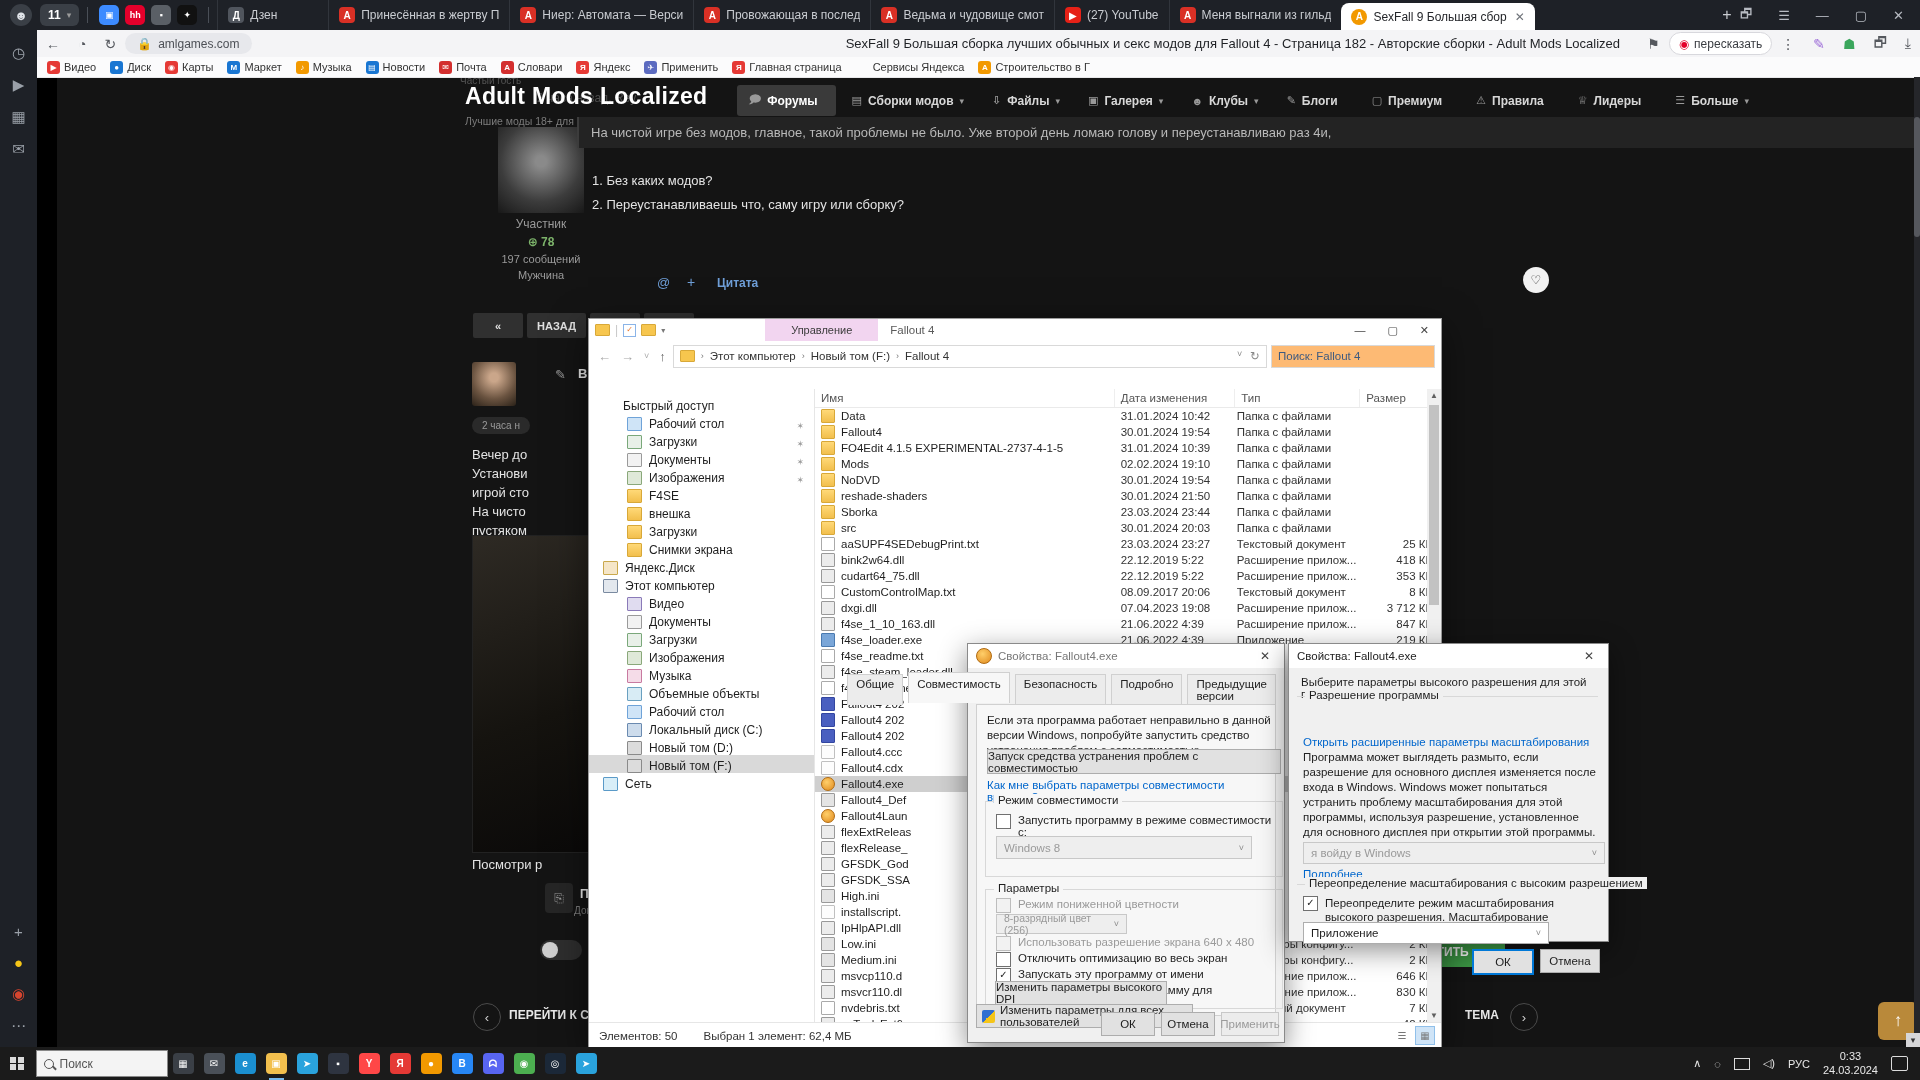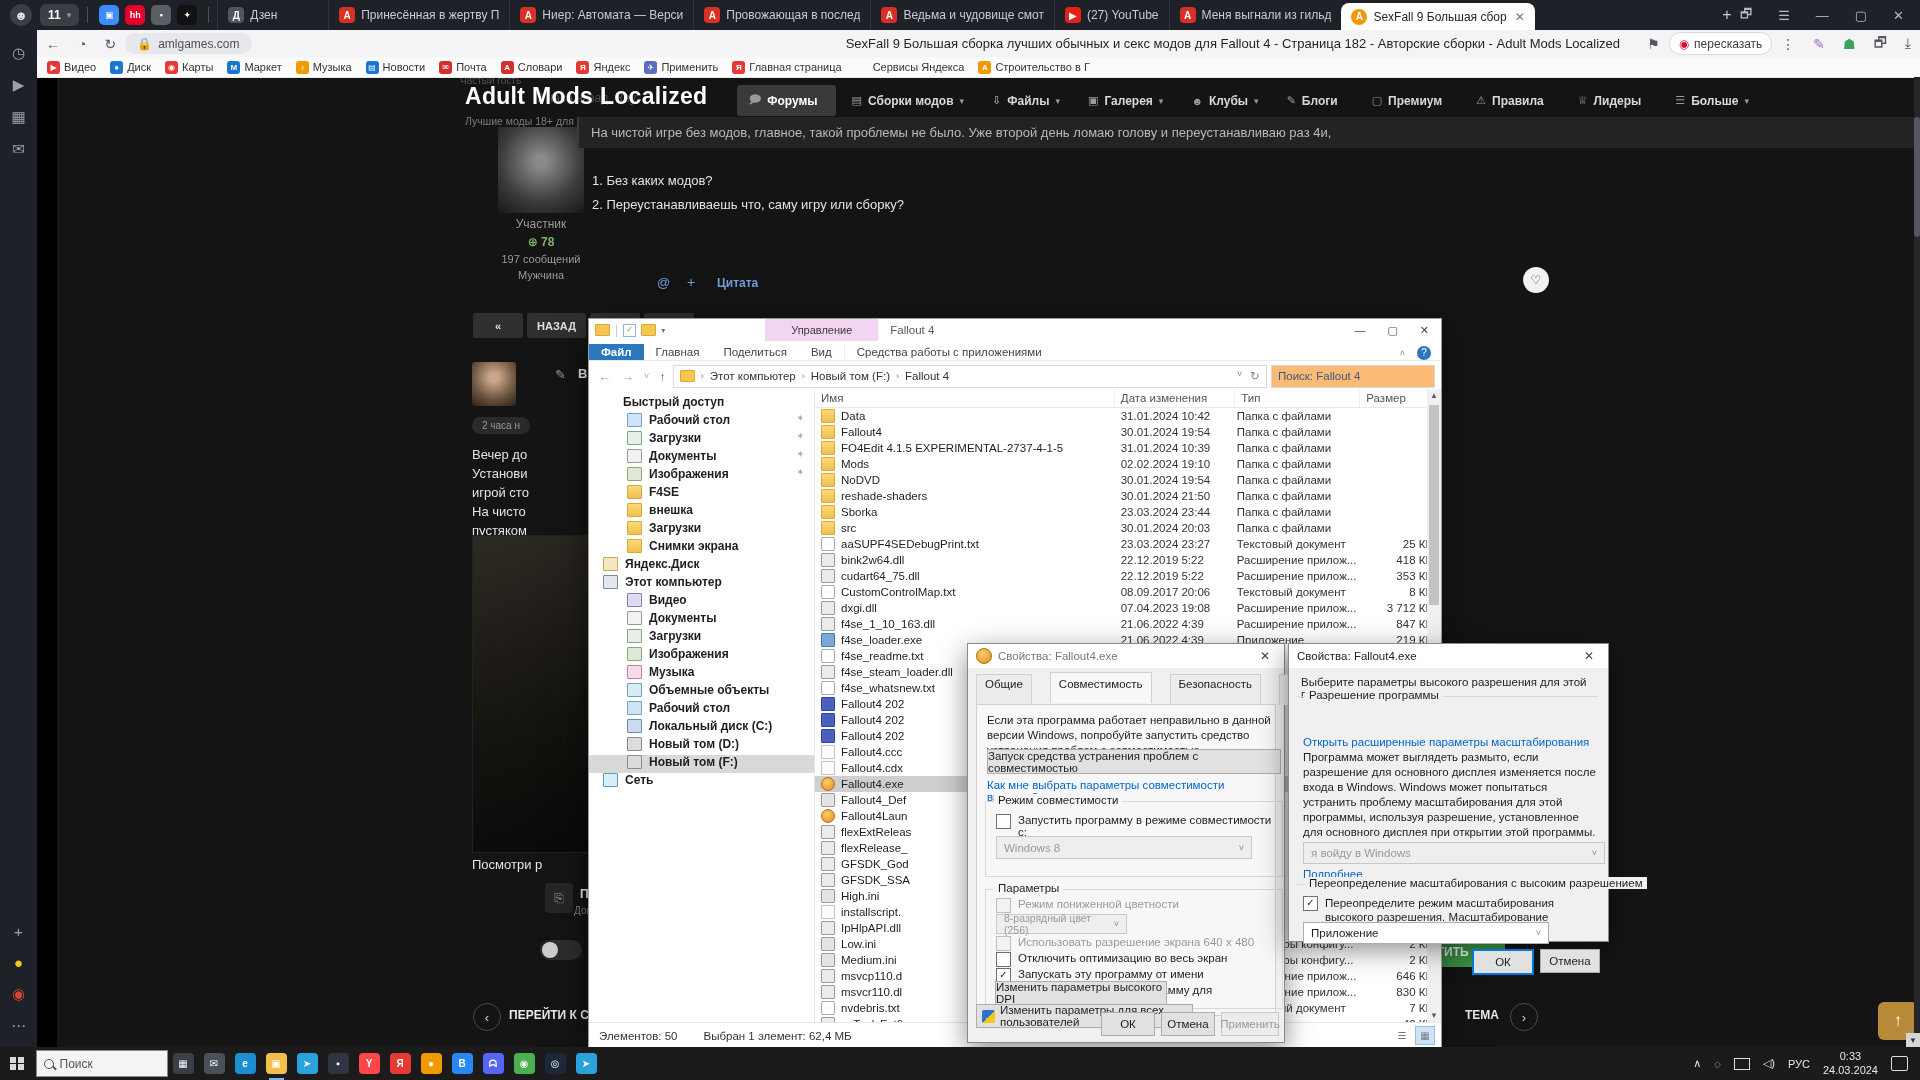--- a/index.html
+++ b/index.html
@@ -65,21 +65,21 @@
   .ribbon{height:19px;display:flex;align-items:flex-end;background:#fff;border-bottom:1px solid #eaeaea;font-size:11.5px;color:#444;}
   .rtab{padding:2px 12px;}
   .rtab.file{background:#2b77bd;color:#fff;font-weight:bold;}
   .addrrow{height:26px;display:flex;align-items:center;gap:4px;padding:2px 6px;background:#fff;}
   .navarr{color:#a8a8a8;font-size:13px;padding:0 3px;}
   .addrbox{flex:1;height:21px;border:1px solid #d9d9d9;display:flex;align-items:center;padding:0 6px;gap:6px;font-size:11.5px;color:#333;background:#fff;}
   .crumbsep{color:#777;font-size:9px;}
   .searchbox{width:150px;height:21px;border:1px solid #d9d9d9;display:flex;align-items:center;padding:0 6px;font-size:11.5px;color:#3d5a80;background:#fdba74;}
   .emain{position:absolute;left:0;top:70px;right:0;bottom:25px;display:flex;}
   .enav{width:225px;border-right:1px solid #e6e6e6;padding-top:6px;overflow:hidden;font-size:12px;}
-  .enavi{height:18px;display:flex;align-items:flex-start;gap:7px;padding-left:14px;white-space:nowrap;color:#1e1e1e;font-weight:bold;}
+  .enavi{height:18px;display:flex;align-items:flex-end;gap:7px;padding-left:14px;white-space:nowrap;color:#1e1e1e;}
   .enavi.lvl1{padding-left:38px;}
   .enavi.selected{background:#d9d9d9;}
   .enavi .pin{margin-left:auto;margin-right:10px;color:#9a9a9a;font-size:9px;}
   .si{width:13px;height:12px;flex:none;border-radius:1px;}
   .si.star{background:none;color:#4aa3e8;font-size:12px;line-height:12px;width:13px;}
   .si.folder{background:linear-gradient(#ffd978,#f2bf4d);border:1px solid #d8a838;}
   .si.desktop{background:#cfe4f7;border:1px solid #6fa3d8;}
   .si.downloads{background:#e8f0e8;border:1px solid #7aa87a;}
   .si.docs{background:#f2f2f2;border:1px solid #9a9a9a;}
   .si.pics{background:#dfe9d8;border:1px solid #8aa87a;}
@@ -113,21 +113,21 @@
   .escroll .ar{position:absolute;left:0;width:14px;height:14px;color:#606060;font-size:8px;text-align:center;line-height:14px;}
   .escroll .th{position:absolute;left:2px;width:10px;background:#c2c2c2;}
   .estatus{position:absolute;left:0;right:0;bottom:0;height:25px;border-top:1px solid #e6e6e6;display:flex;align-items:center;font-size:11.5px;color:#333;background:#fff;}
   .vtoggle{width:18px;height:17px;margin-left:3px;display:flex;align-items:center;justify-content:center;border:1px solid transparent;color:#777;font-size:10px;}
   .vtoggle.on{background:#cfe4f7;border-color:#90c0ea;}
   
   .wdlg{background:#f0f0f0;z-index:20;box-shadow:0 8px 26px rgba(0,0,0,.45);border:1px solid #8a8a8a;color:#1e1e1e;font-size:11.5px;}
   .dtitle{height:24px;background:#fff;display:flex;align-items:center;padding:0 8px;gap:6px;font-size:11.5px;color:#222;}
   .dclose{margin-left:auto;color:#444;font-size:12px;padding:0 6px;}
   .dico{width:14px;height:14px;border-radius:50%;background:radial-gradient(circle at 40% 35%,#ffcf6a,#e08a1e);border:1px solid #b06a10;}
-  .tabsrow{display:flex;padding:6px 8px 0 8px;gap:18px;}
+  .tabsrow{display:flex;padding:6px 8px 0 8px;gap:5px;justify-content:flex-end;}
   .ptab{border:1px solid #d0d0d0;border-bottom:none;background:#ececec;padding:3px 8px;font-size:11.5px;color:#222;}
   .ptab.on{background:#f7f7f7;position:relative;top:-2px;padding-top:5px;font-weight:normal;}
   .tabpage{margin:0 8px;background:#f7f7f7;border:1px solid #d0d0d0;position:relative;}
   .grp{position:absolute;border:1px solid #d8d8d8;}
   .grp .leg{position:absolute;top:-8px;left:8px;background:#f7f7f7;padding:0 4px;color:#1e1e1e;}
   .cb{width:13px;height:13px;border:1px solid #707070;background:#fff;flex:none;font-size:10px;line-height:11px;text-align:center;color:#1e1e1e;}
   .cb.dis{border-color:#bdbdbd;background:#f2f2f2;}
   .cbrow{display:flex;gap:7px;align-items:flex-start;position:absolute;}
   .dd{border:1px solid #adadad;background:#fff;height:21px;display:flex;align-items:center;padding:0 7px;justify-content:space-between;position:absolute;}
   .dd.dis{background:#eee;color:#9a9a9a;border-color:#c8c8c8;}
@@ -478,31 +478,20 @@
       <span style="color:#777;font-size:8px">▾</span>
     </div>
     <div class="mantab" style="margin-left:100px">Управление</div>
     <div style="margin-left:12px;color:#5a5a5a;font-size:11.5px">Fallout 4</div>
     <div class="ewinctl">
       <span>—</span>
       <span>▢</span>
       <span>✕</span>
     </div>
   </div>
-  <div class="ribbon">
-    <div class="rtab file">Файл</div>
-    <div class="rtab">Главная</div>
-    <div class="rtab">Поделиться</div>
-    <div class="rtab">Вид</div>
-    <div class="rtab" style="border-left:1px solid #eee">Средства работы с приложениями</div>
-    <div style="margin-left:auto;display:flex;gap:12px;padding-right:10px;align-items:center">
-      <span style="color:#888;font-size:9px">˄</span>
-      <span style="width:14px;height:14px;border-radius:50%;background:#2b77bd;color:#fff;font-size:10px;text-align:center;line-height:14px">?</span>
-    </div>
-  </div>
   <div class="addrrow">
     <span class="navarr">←</span>
     <span class="navarr">→</span>
     <span class="navarr" style="font-size:9px">˅</span>
     <span class="navarr" style="color:#5a5a5a">↑</span>
     <div class="addrbox">
       <span class="mini-folder"></span>
       <span class="crumbsep">›</span>
       <span>Этот компьютер</span>
       <span class="crumbsep">›</span>

